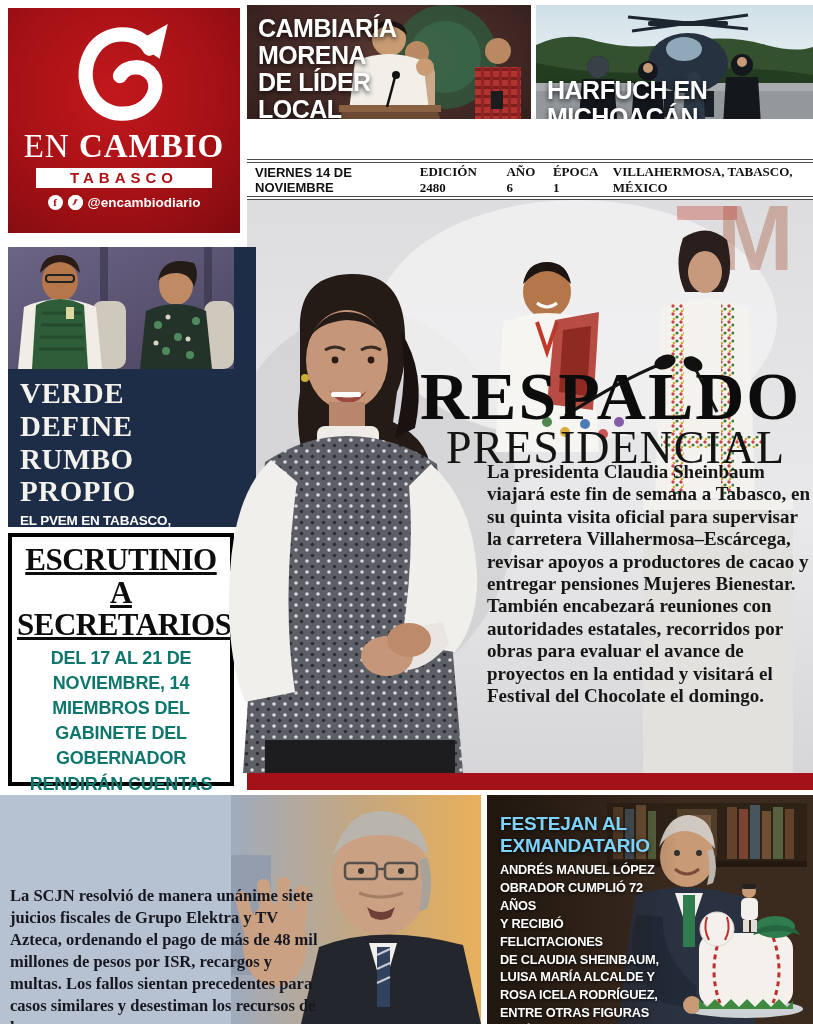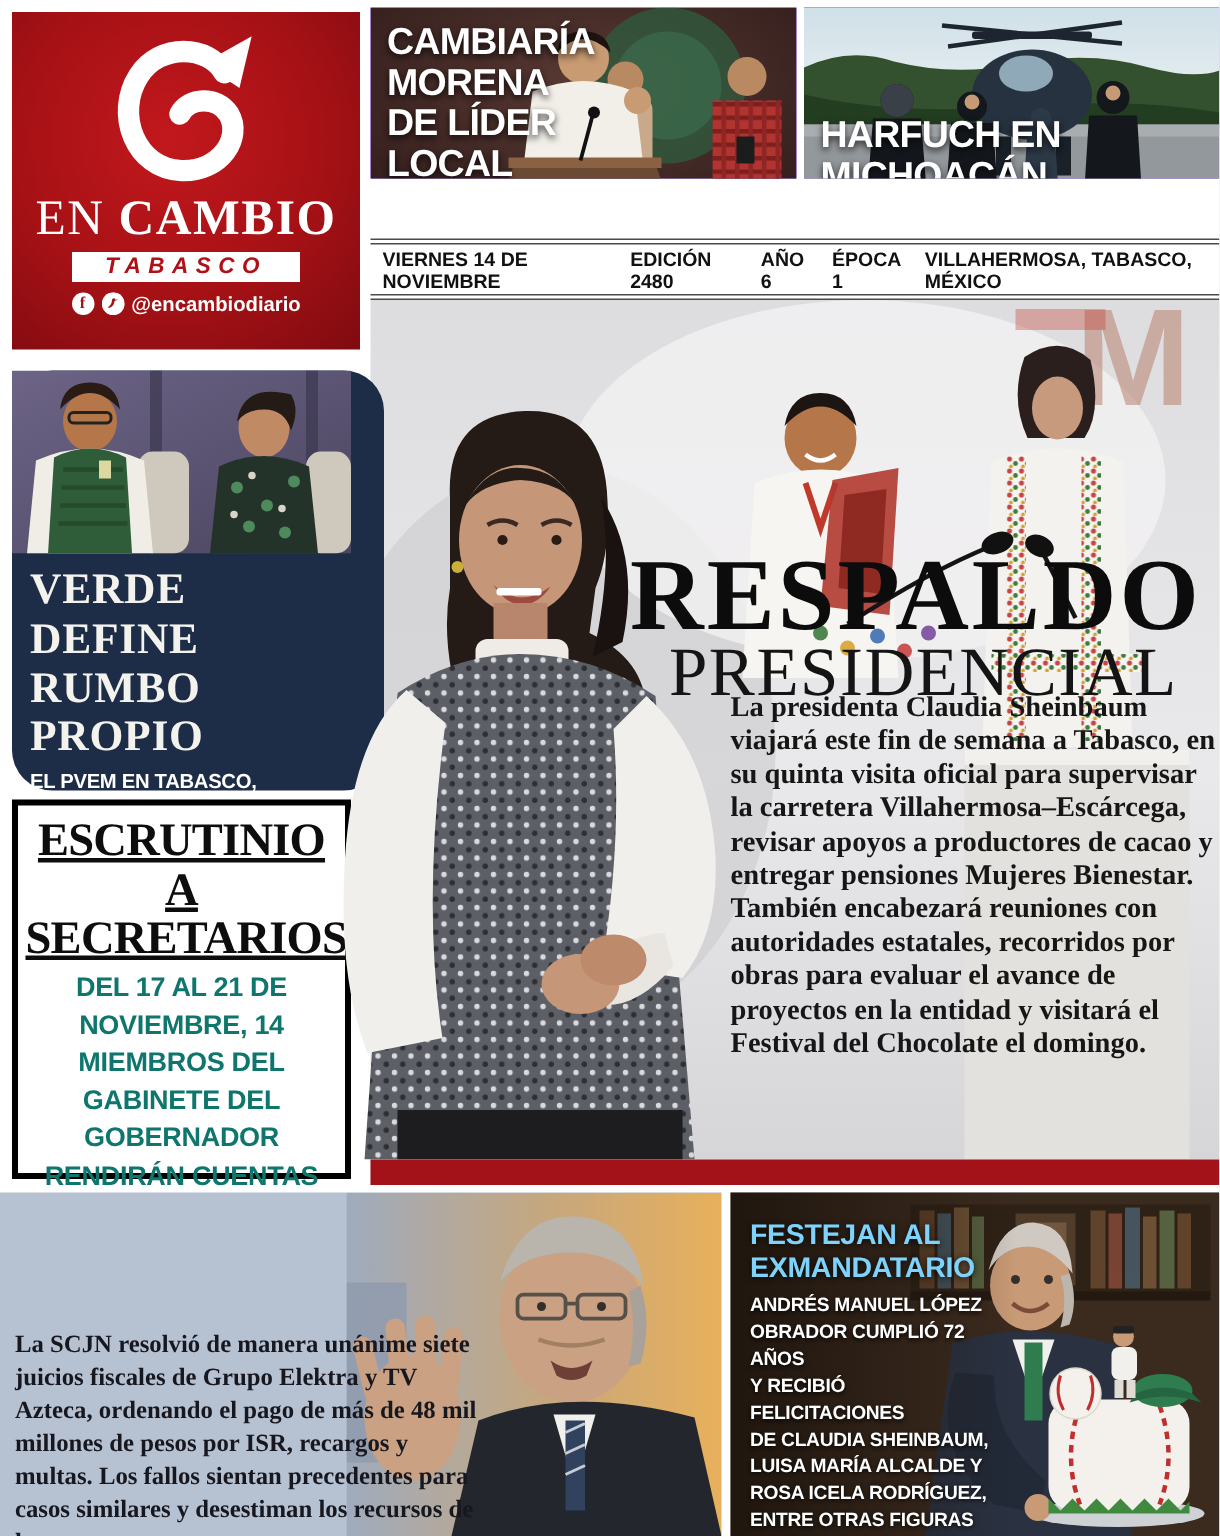--- a/index.html
+++ b/index.html
@@ -11,50 +11,50 @@
   .prelines{white-space:pre-line;}
   svg{display:block;}
 
   
   .masthead{left:8px;top:8px;width:232px;height:225px;
     background:radial-gradient(circle at 45% 38%, #c2181d 0%, #a51115 55%, #7f0b10 100%);
     color:#fff;text-align:center;}
   .logo-g{margin:10px auto 0;width:118px;height:112px;}
   .brand{font-weight:700;font-size:33px;letter-spacing:1px;line-height:1;}
   .brand .w1{font-weight:400;}
-  .tab-banner{margin:5px auto 0;width:152px;background:#fff;color:#b01116;
-    font-weight:700;font-size:15px;letter-spacing:5px;padding:1px 0 2px;font-style:italic;}
+  .tab-banner{margin:5px auto 0;width:176px;background:#fff;color:#b01116;
+    font-weight:700;font-size:15px;letter-spacing:5px;padding:1px 0 2px;}
   .social{margin-top:7px;font-size:13.5px;font-weight:700;display:flex;justify-content:center;align-items:center;gap:5px;}
   .sicon{width:15px;height:15px;border-radius:50%;background:#fff;color:#a51115;
     font-size:11px;font-weight:700;line-height:15px;text-align:center;font-family:"Liberation Serif",serif;}
 
   
   .topcard{top:5px;height:114px;overflow:hidden;background:#6d28d9;}
   .card-mid{left:247px;width:284px;}
   .card-right{left:536px;width:277px;}
   .photo-head{color:#fff;font-weight:700;font-size:25px;line-height:1.08;
     text-shadow:0 2px 5px rgba(0,0,0,.75);letter-spacing:-0.5px;}
 
   
   .datebar{left:247px;top:159px;width:566px;height:33px;
     border-top:4px double #4a4a4a;border-bottom:4px double #4a4a4a;
     display:flex;align-items:center;gap:14px;font-size:13px;color:#111;}
   .datebar .d{font-weight:700;margin-left:8px;}
-  .datebar .m{font-weight:600;}
+  .datebar .m{font-weight:600;font-family:Liberation Serif, serif;}
 
   
   .mainpanel{left:247px;top:200px;width:566px;height:590px;background:#e8e8ea;overflow:hidden;}
   .main-h1{left:420px;top:362px;font-weight:900;font-size:68px;letter-spacing:2px;color:#0c0c0c;line-height:1;z-index:7;}
   .main-h2{left:446px;top:425px;font-weight:500;font-size:46px;letter-spacing:1px;color:#141414;line-height:1;z-index:7;}
   .main-body{left:487px;top:461px;width:324px;font-weight:700;font-size:19px;line-height:1.18;color:#161616;z-index:7;}
   .redbar{left:247px;top:773px;width:566px;height:17px;background:#a31218;z-index:8;}
   .cutout{left:205px;top:272px;width:300px;height:501px;z-index:6;}
 
   
-  .verdecard{left:8px;top:247px;width:248px;height:280px;background:#1d2c47;border-radius:27px;}
+  .verdecard{left:8px;top:247px;width:248px;height:280px;background:#1d2c47;}
   .verde-head{color:#f4f2ec;font-size:29px;line-height:1.13;font-weight:700;letter-spacing:.5px;padding:8px 12px 4px;}
   .verde-body{color:#fff;font-size:13.5px;line-height:1.32;padding:0 12px;}
 
   .escrcard{left:8px;top:533px;width:226px;height:253px;background:#fff;border:4px solid #000;
     box-sizing:border-box;padding:4px 5px;}
   .escr-head{text-align:center;font-size:31px;line-height:1.05;font-weight:700;color:#0d0d0d;margin-top:3px;letter-spacing:-0.5px;text-decoration:underline;}
   .escr-body{text-align:center;font-size:18px;line-height:1.4;color:#0f766e;margin-top:4px;}
 
   
   .salinas{left:0;top:795px;width:481px;height:229px;background:#b6c2d2;overflow:hidden;}

